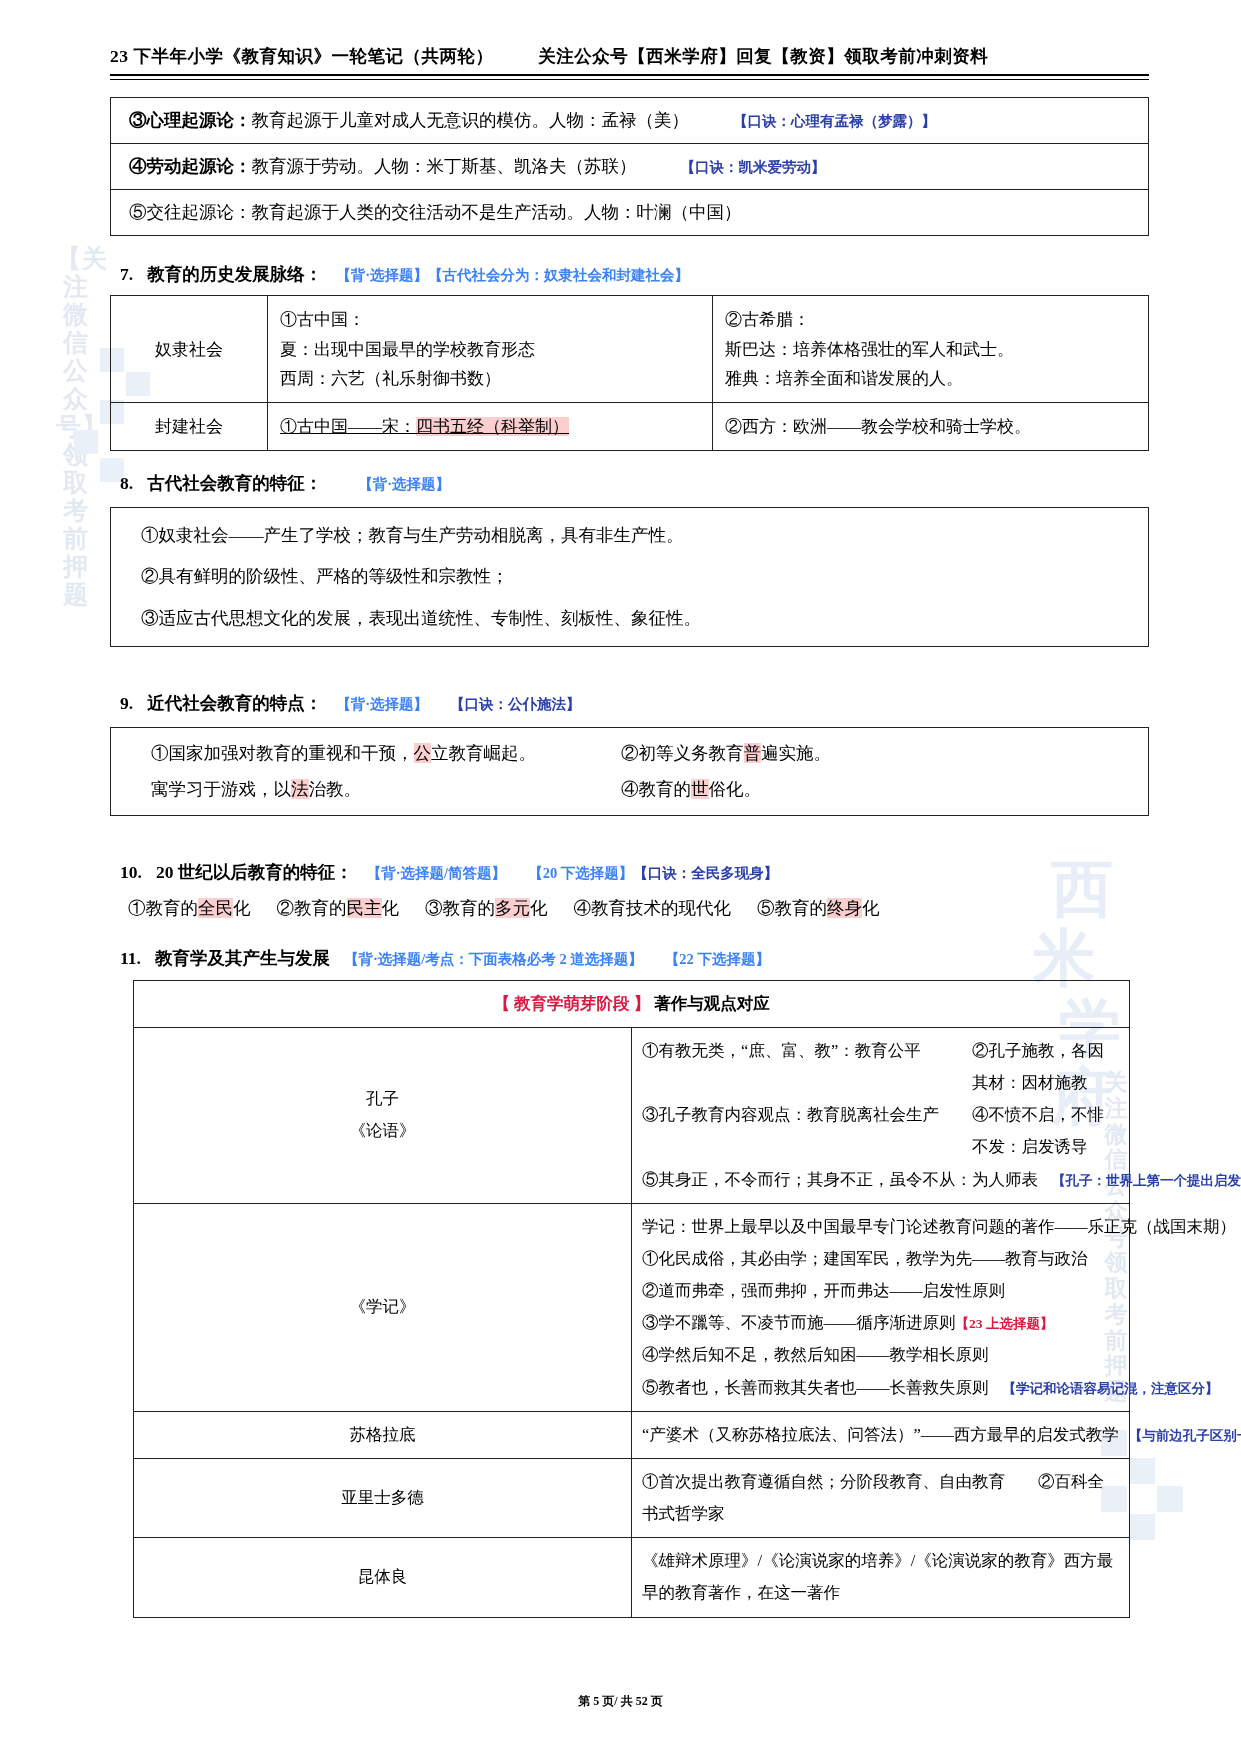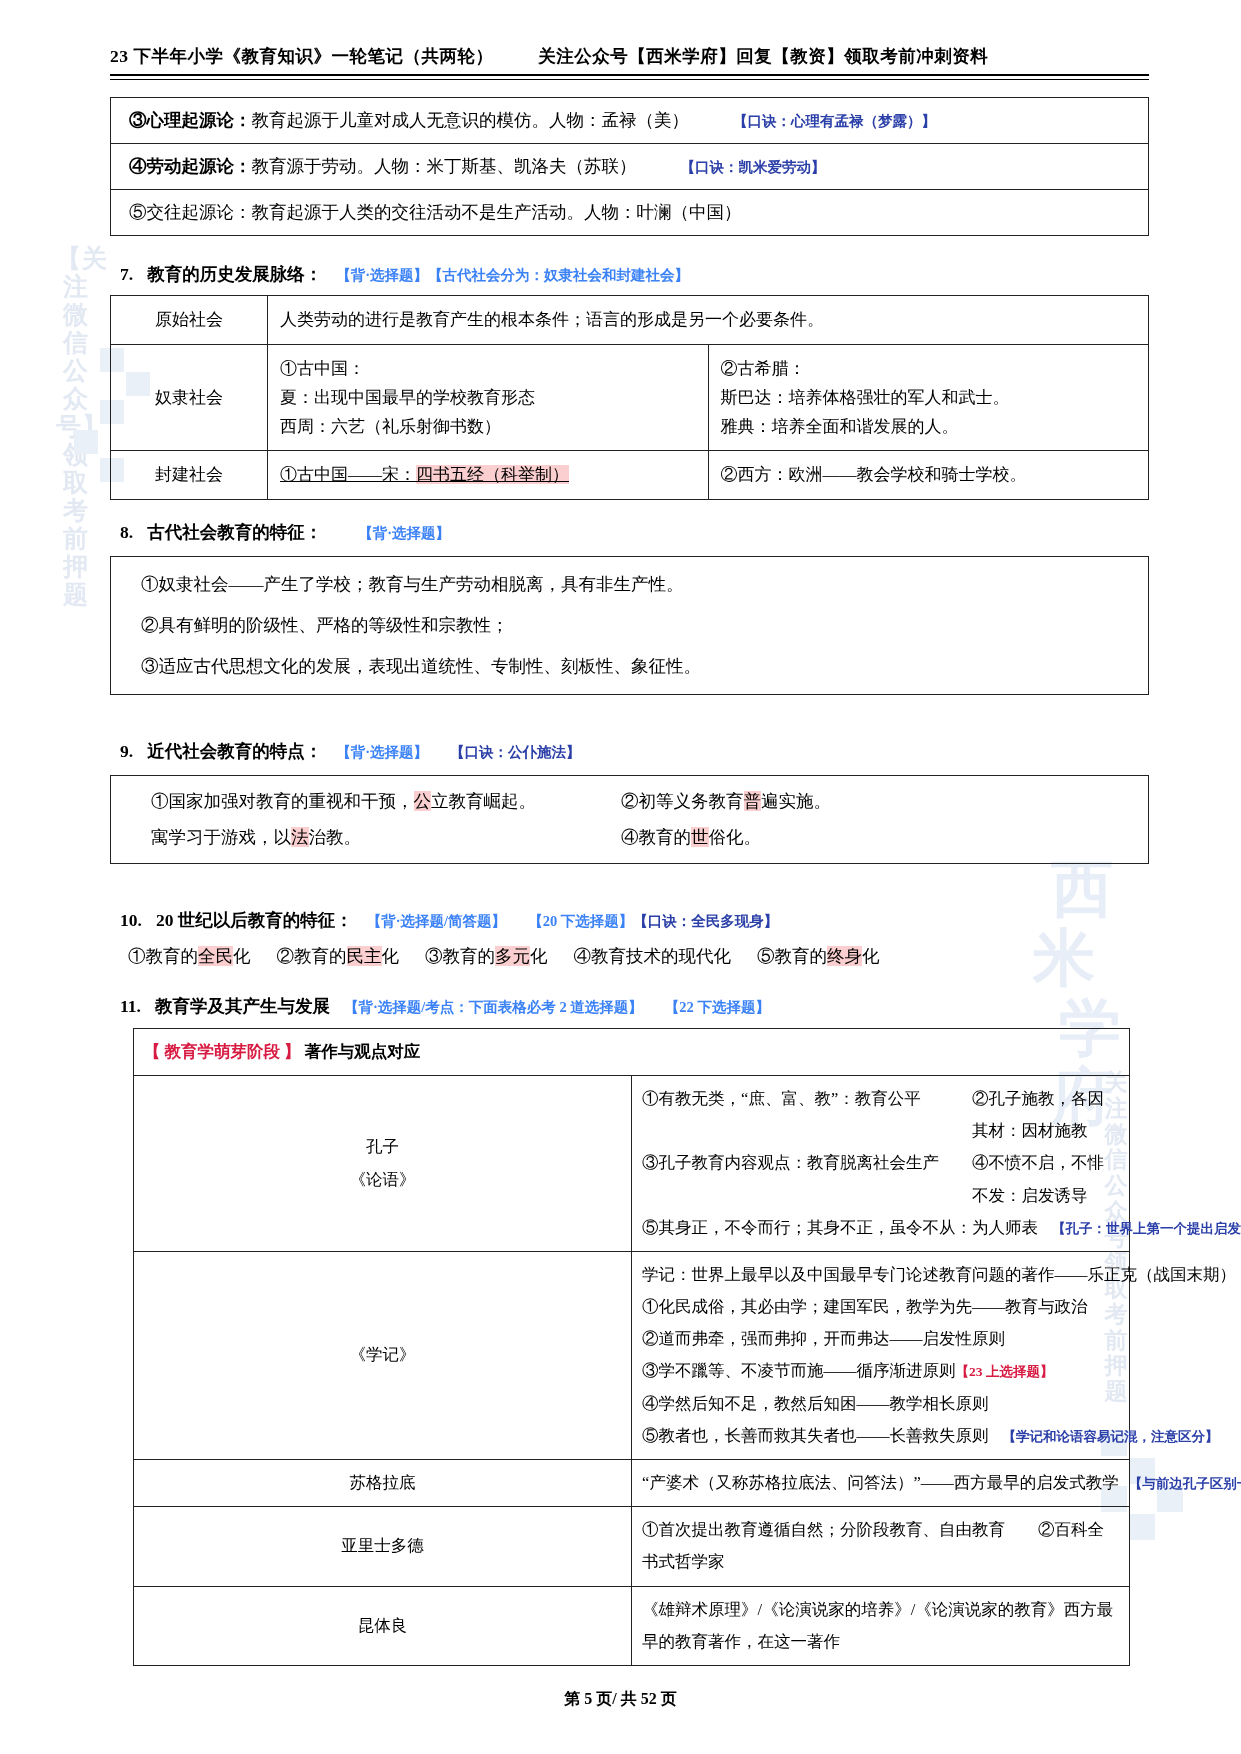--- a/index.html
+++ b/index.html
@@ -184,37 +184,37 @@
     padding: 7px 10px;
     vertical-align: middle;
     line-height: 1.95;
   }
   table.big td.name {
     width: 122px;
     text-align: center;
     white-space: nowrap;
   }
   table.big td.head {
-    text-align: left;
+    text-align: center;
     font-weight: bold;
     font-size: 16.5px;
   }
   .two-col-line { display: flex; }
   .two-col-line > span:first-child { width: 330px; flex: none; }
   .ln { white-space: nowrap; }
   .small-blue { color:#2b3fa8; font-weight:bold; font-size:13.5px; }
   .small-red { color:#d81b43; font-weight:bold; font-size:13.5px; }
 
   .footer {
     position: absolute;
     bottom: 44px;
     left: 0;
     width: 100%;
     text-align: center;
-    font-size: 16px;
+    font-size: 12px;
     font-weight: bold;
     z-index: 2;
   }
 </style>
 </head>
 <body>
 
 <div class="page">
 
   <div class="wm wm-left">【关注微信公众号】领取考前押题</div>
@@ -263,24 +263,20 @@
         <span>⑤交往起源论：</span><span>教育起源于人类的交往活动不是生产活动。人物：叶澜（中国）</span>
       </div>
     </div>
 
     <div class="sec-title">
       <span class="lbl">7.</span><span class="lbl">教育的历史发展脉络：</span><span class="red">【背·选择题】</span><span class="red">【古代社会分为：奴隶社会和封建社会】</span>
     </div>
 
     <table class="tbl">
       <tbody>
-          <tr>
-        <td class="lbl-cell">原始社会</td>
-        <td colspan="2">人类劳动的进行是教育产生的根本条件；语言的形成是另一个必要条件。</td>
-      </tr>
       <tr>
         <td class="lbl-cell">奴隶社会</td>
         <td style="width:420px;">
           <div class="cellline">①古中国：</div>
           <div class="cellline">夏：出现中国最早的学校教育形态</div>
           <div class="cellline">西周：六艺（礼乐射御书数）</div>
         </td>
         <td>
           <div class="cellline">②古希腊：</div>
           <div class="cellline">斯巴达：培养体格强壮的军人和武士。</div>

